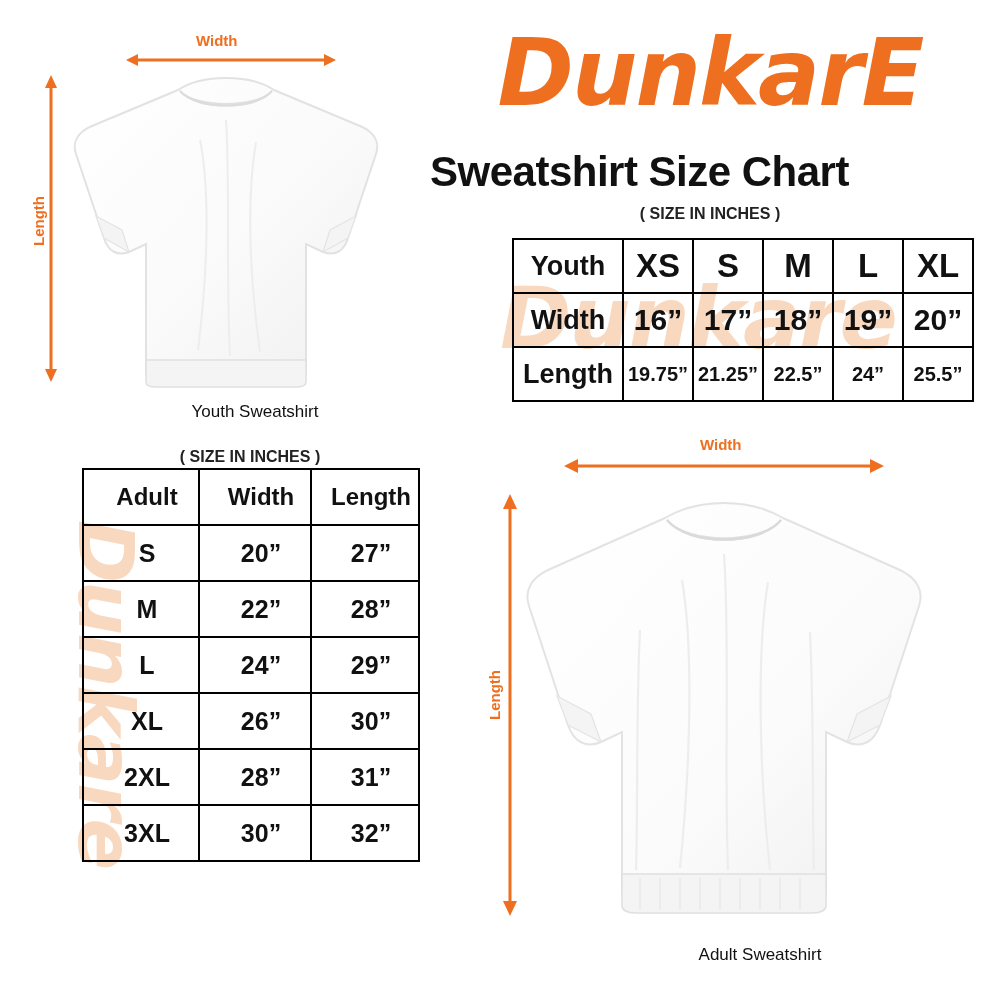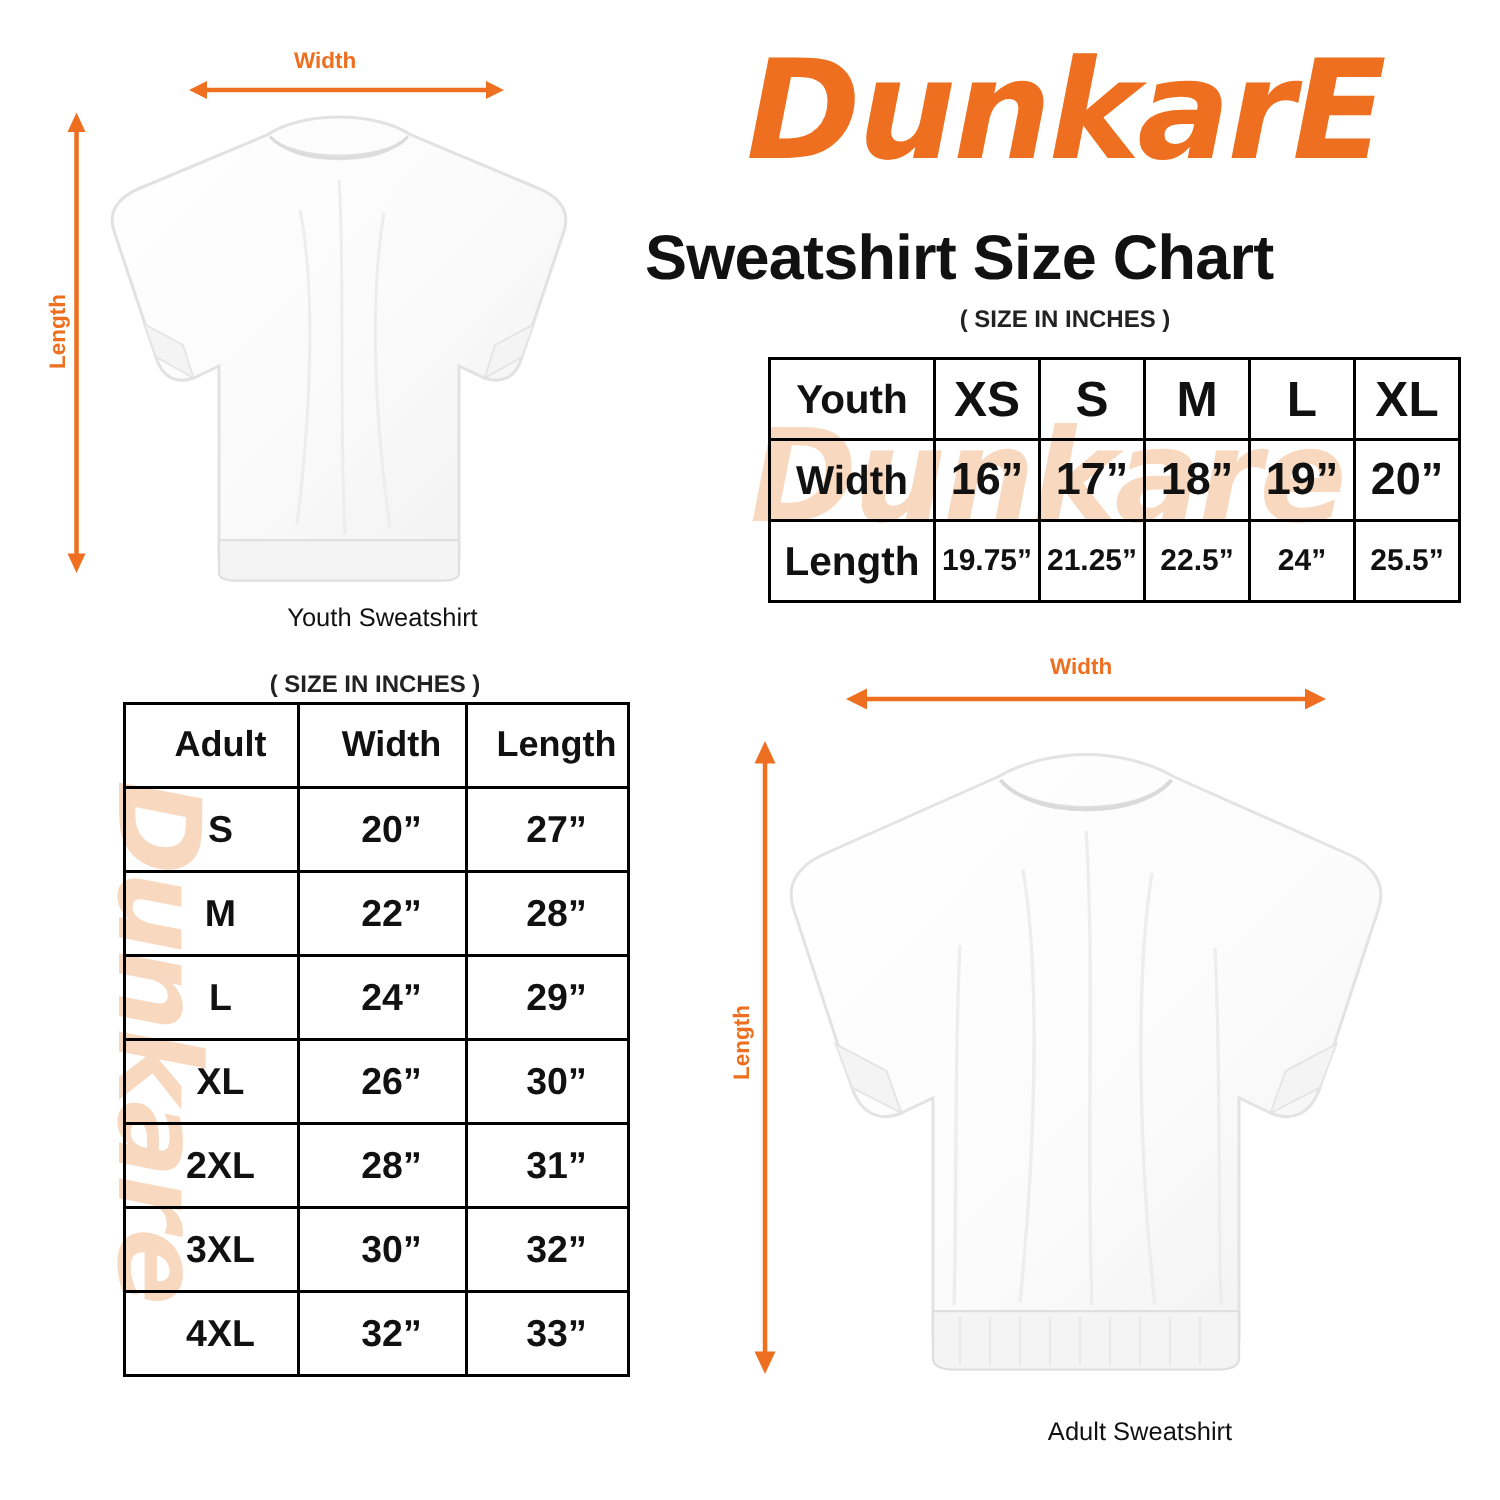--- a/index.html
+++ b/index.html
@@ -281,25 +281,20 @@
     </tr>
     <tr>
       <td>2XL</td>
       <td>28”</td>
       <td>31”</td>
     </tr>
     <tr>
       <td>3XL</td>
       <td>30”</td>
       <td>32”</td>
-    </tr>
-    <tr>
-      <td>4XL</td>
-      <td>32”</td>
-      <td>33”</td>
     </tr>
   </tbody>
 </table>
 
 <div class="abs" style="left:460px;top:430px;width:520px;height:510px;">
   <svg width="520" height="510" viewBox="0 0 520 510">
     <defs>
       <linearGradient id="gshirt2" x1="0" y1="0" x2="1" y2="1">
         <stop offset="0%" stop-color="#ffffff"></stop>
         <stop offset="60%" stop-color="#fbfbfb"></stop>

